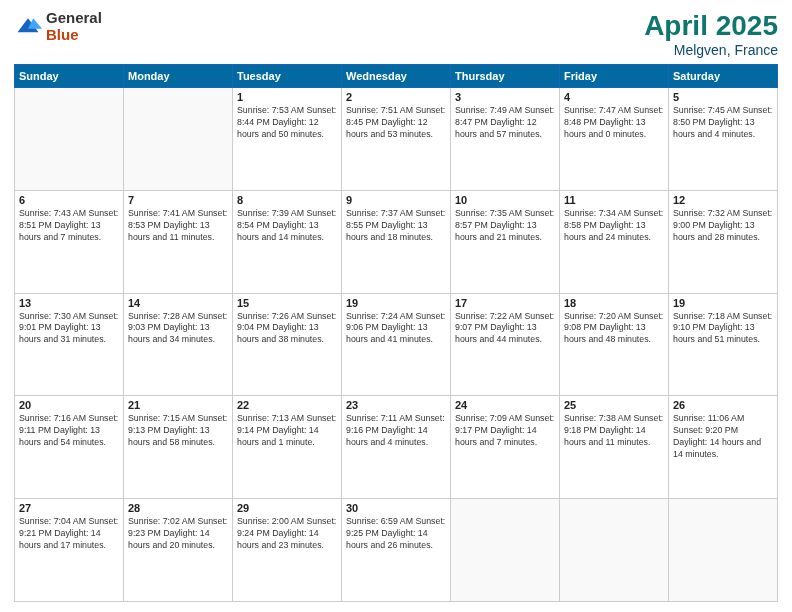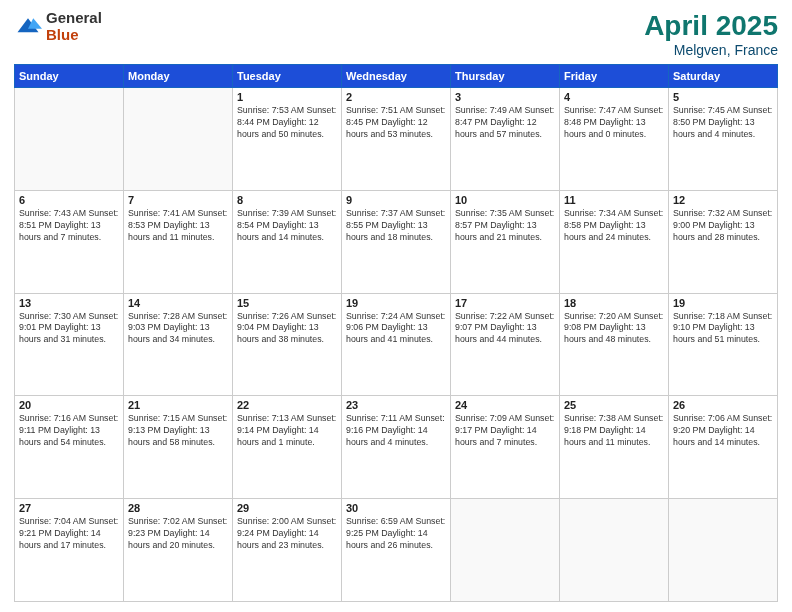--- a/index.html
+++ b/index.html
@@ -59,21 +59,21 @@
       font-size: 14px;
       color: #0c4a6e;
     }
     .calendar {
       width: 100%;
       border-collapse: collapse;
       flex: 1;
       font-size: 9.5px;
     }
     .calendar th {
-      background-color: #1d4ed8;
+      background-color: #0369a1;
       color: #fff;
       padding: 5px 4px;
       text-align: left;
       font-size: 11px;
       font-weight: bold;
       border: 1px solid #1565c0;
     }
     .calendar td {
       border: 1px solid #ccc;
       padding: 3px 4px;
@@ -286,21 +286,21 @@
 Daylight: 14 hours and 7 minutes.</div>
           </td>
           <td>
             <span class="day-num">25</span>
             <div class="day-detail">Sunrise: 7:38 AM
 Sunset: 9:18 PM
 Daylight: 14 hours and 11 minutes.</div>
           </td>
           <td>
             <span class="day-num">26</span>
-            <div class="day-detail">Sunrise: 7:06 AM
+            <div class="day-detail">Sunrise: 11:06 AM
 Sunset: 9:20 PM
 Daylight: 14 hours and 14 minutes.</div>
           </td>
         </tr>
         <tr>
           <td>
             <span class="day-num">27</span>
             <div class="day-detail">Sunrise: 7:04 AM
 Sunset: 9:21 PM
 Daylight: 14 hours and 17 minutes.</div>

